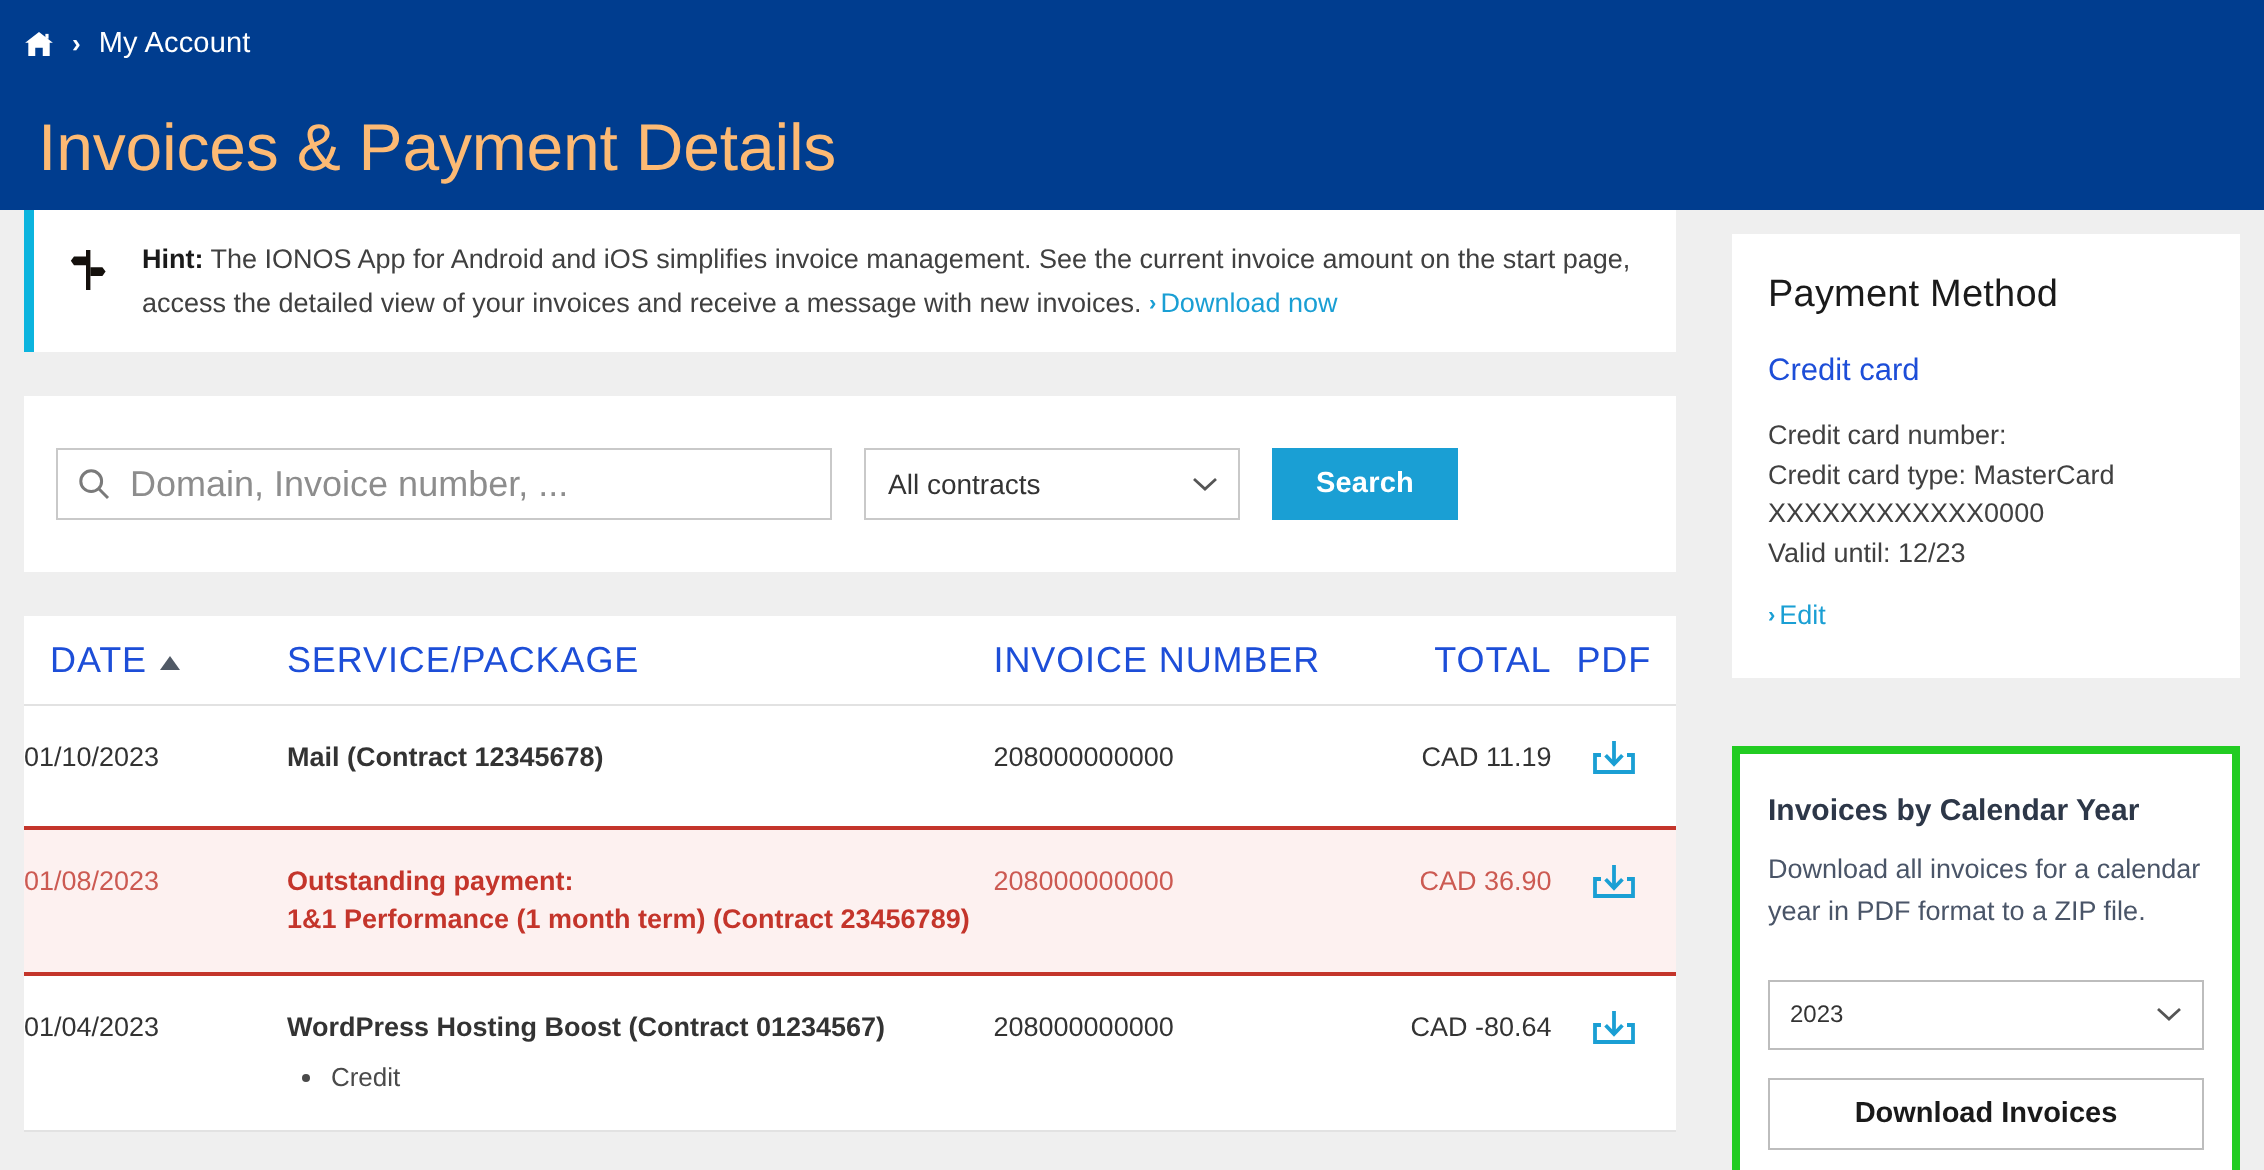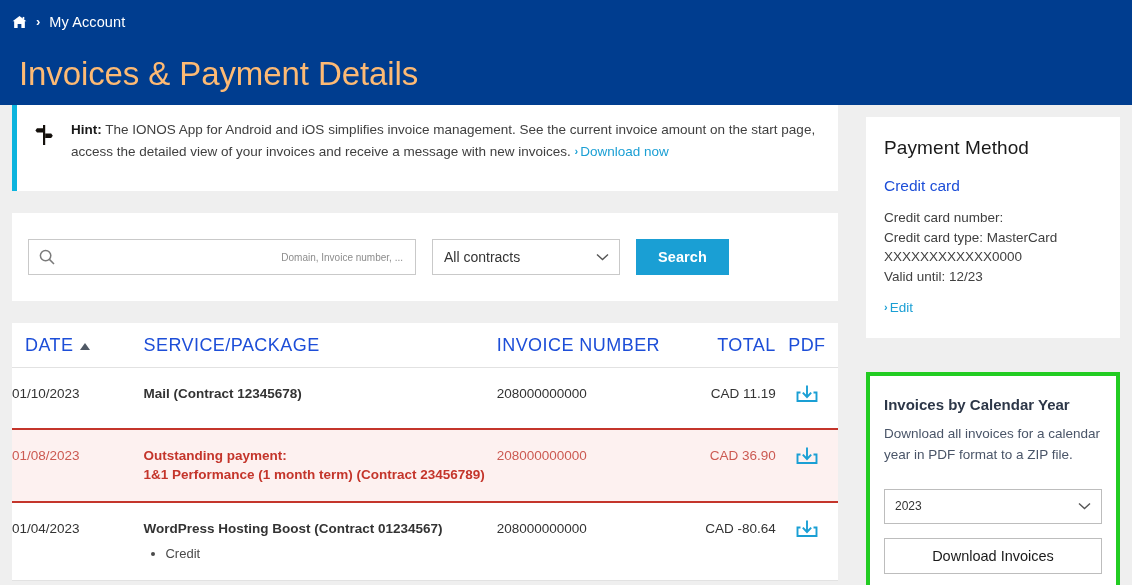--- a/index.html
+++ b/index.html
@@ -84,21 +84,21 @@
     top: 12px;
     width: 254px;
   }
 
   
   .hint {
     background: #ffffff;
     border-left: 5px solid #0cb4de;
     display: flex;
     align-items: flex-start;
-    padding: 14px 16px 24px 0;
+    padding: 14px 16px 9px 0;
     min-height: 48px;
   }
   .hint-icon {
     flex: 0 0 auto;
     width: 54px;
     display: flex;
     justify-content: center;
     padding-top: 5px;
     color: #14100c;
   }
@@ -150,25 +150,24 @@
     flex: 0 0 auto;
     color: #7a7a7a;
     display: flex;
     align-items: center;
     margin-right: 8px;
   }
   .search-input {
     border: 0;
     outline: none;
     font-family: "Liberation Sans", sans-serif;
-    font-size: 10px;
+    font-size: 18px;
     color: #333;
     width: 100%;
     background: transparent;
-    text-align: right;
   }
   .search-input::placeholder { color: #8d8d8d; }
 
   .contract-select {
     position: relative;
     width: 188px;
     height: 36px;
   }
   .contract-select select {
     appearance: none;
@@ -358,21 +357,21 @@
     box-sizing: border-box;
     outline: none;
   }
   .dl-btn {
     width: 100%;
     height: 36px;
     background: #ffffff;
     border: 1px solid #bdbdbd;
     font-family: "Liberation Sans", sans-serif;
     font-size: 14.5px;
-    font-weight: 400;
+    font-weight: 700;
     color: #1a1a1a;
     cursor: pointer;
   }
 </style>
 </head>
 <body>
 
 <div class="page">
 
   <div class="header">

